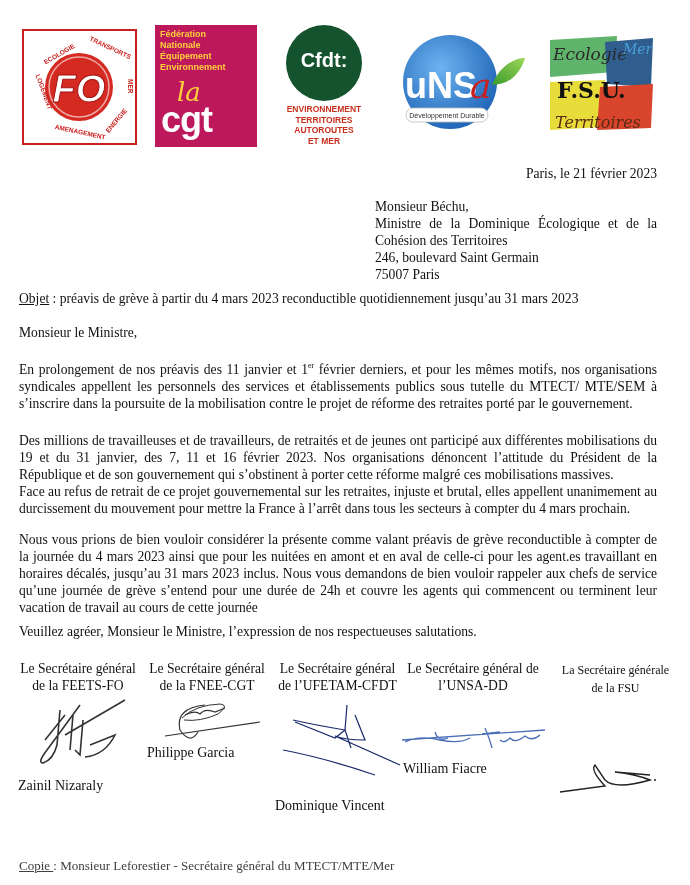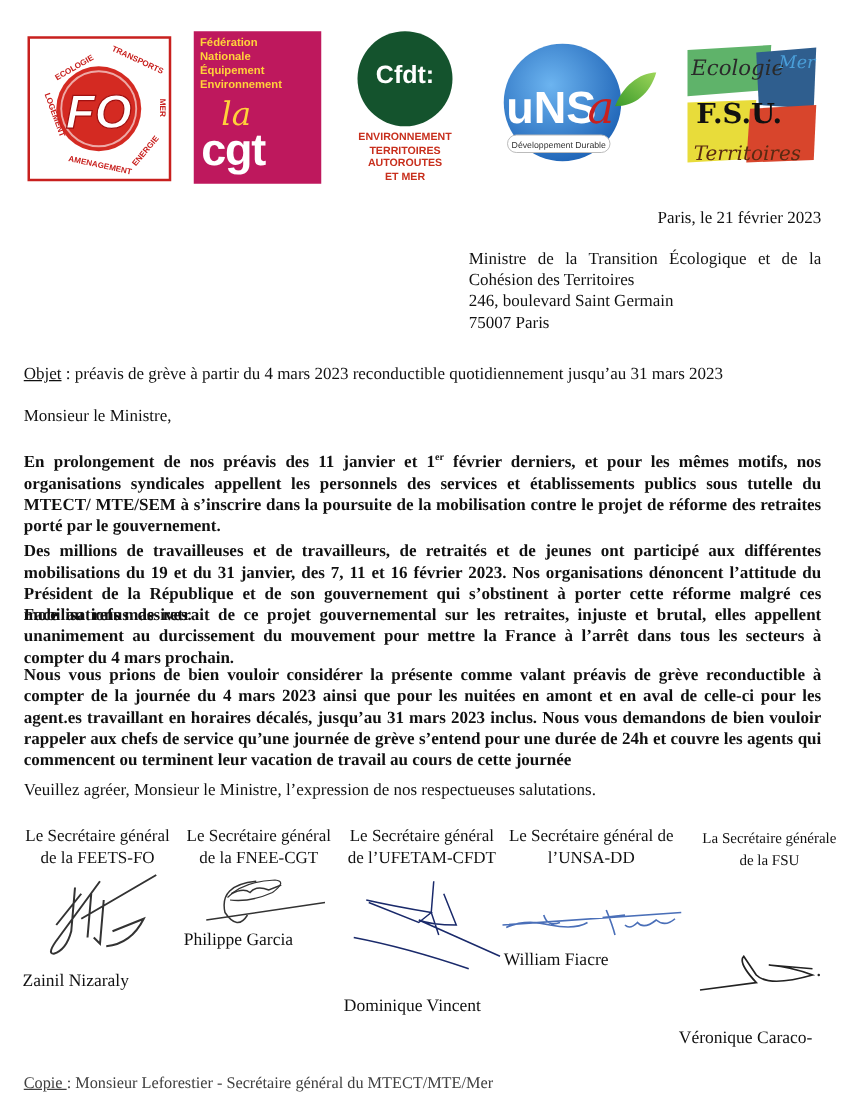--- a/index.html
+++ b/index.html
@@ -1,20 +1,20 @@
 <!DOCTYPE html>
 <html><head>
 <meta charset="utf-8">
 <style>
   html, body { margin: 0; padding: 0; background: #ffffff; }
   body { width: 690px; height: 885px; position: relative; overflow: hidden;
          font-family: "Liberation Serif", "DejaVu Serif", serif; color: #111; }
   .abs { position: absolute; }
   .txt { font-size: 13.6px; line-height: 17px; }
-  .just { text-align: justify; font-weight: bold; }
+  .just { text-align: justify; }
 
   
   .logo-fo { left: 22px; top: 29px; width: 115px; height: 116px; border: 2px solid #c8201e; box-sizing: border-box; background: #fff; }
   .logo-cgt { left: 155px; top: 25px; width: 102px; height: 122px; background: #be185d; }
   .logo-cfdt { left: 283px; top: 25px; width: 82px; height: 125px; }
   .logo-unsa { left: 400px; top: 30px; width: 130px; height: 105px; }
   .logo-fsu { left: 545px; top: 32px; width: 110px; height: 105px; }
 
   .cgt-text { font-family: "Liberation Sans", sans-serif; font-weight: bold; color: #ffd23a; font-size: 9px; line-height: 11px; padding: 4px 0 0 5px; }
   .cgt-la { position: absolute; left: 22px; top: 52px; font-family: "DejaVu Serif", serif; font-style: italic; color: #ffd23a; font-size: 26px; }
@@ -110,21 +110,22 @@
     <text x="8" y="28" font-family="DejaVu Serif, serif" font-style="italic" font-size="17" fill="#2a2a2a">Ecologie</text>
     <text x="78" y="22" font-family="DejaVu Serif, serif" font-style="italic" font-size="14" fill="#4a9ed8">Mer</text>
     <text x="12" y="66" font-family="DejaVu Serif, serif" font-weight="bold" font-size="22" fill="#111">F.S.U.</text>
     <text x="10" y="96" font-family="DejaVu Serif, serif" font-style="italic" font-size="16" fill="#5a2a12">Territoires</text>
   </svg>
 </div>
 
 <div class="abs txt date">Paris, le 21 février 2023</div>
 
 <div class="abs txt addr">
-  <div class="just-line">Ministre de la Transition Écologique et de la</div>
+  <div>Monsieur Béchu,</div>
+  <div class="just-line">Ministre de la Dominique Écologique et de la</div>
   <div>Cohésion des Territoires</div>
   <div>246, boulevard Saint Germain</div>
   <div>75007 Paris</div>
 </div>
 
 <div class="abs txt objet">
   <span class="u">Objet</span><span> : préavis de grève à partir du 4 mars 2023 reconductible quotidiennement jusqu’au 31 mars 2023</span>
 </div>
 
 <div class="abs txt para" style="top:324px;">Monsieur le Ministre,</div>
@@ -178,18 +179,17 @@
 <svg class="abs" style="left:555px; top:760px;" width="110" height="40" viewBox="0 0 110 40">
   <path d="M5 32 L50 26 Q35 10 40 5 L50 20 Q60 30 95 20 Q80 14 60 12 L95 15" fill="none" stroke="#222" stroke-width="1.4"></path>
   <circle cx="100" cy="20" r="1" fill="#222"></circle>
 </svg>
 
 <div class="abs sig-name" style="left:18px; top:777px; width:130px;">Zainil Nizaraly</div>
 <div class="abs sig-name" style="left:147px; top:744px; width:120px;">Philippe Garcia</div>
 <div class="abs sig-name" style="left:275px; top:797px; width:125px;">Dominique Vincent</div>
 <div class="abs sig-name" style="left:403px; top:760px; width:140px;">William Fiacre</div>
 <div class="abs sig-name" style="left:543px; top:822px; width:145px;">
-  <div>Véronique Caraco-</div>
 </div>
 
 <div class="abs copie">
   <span class="u">Copie </span><span>: Monsieur Leforestier - Secrétaire général du MTECT/MTE/Mer</span>
 </div>
 
 </body></html>

